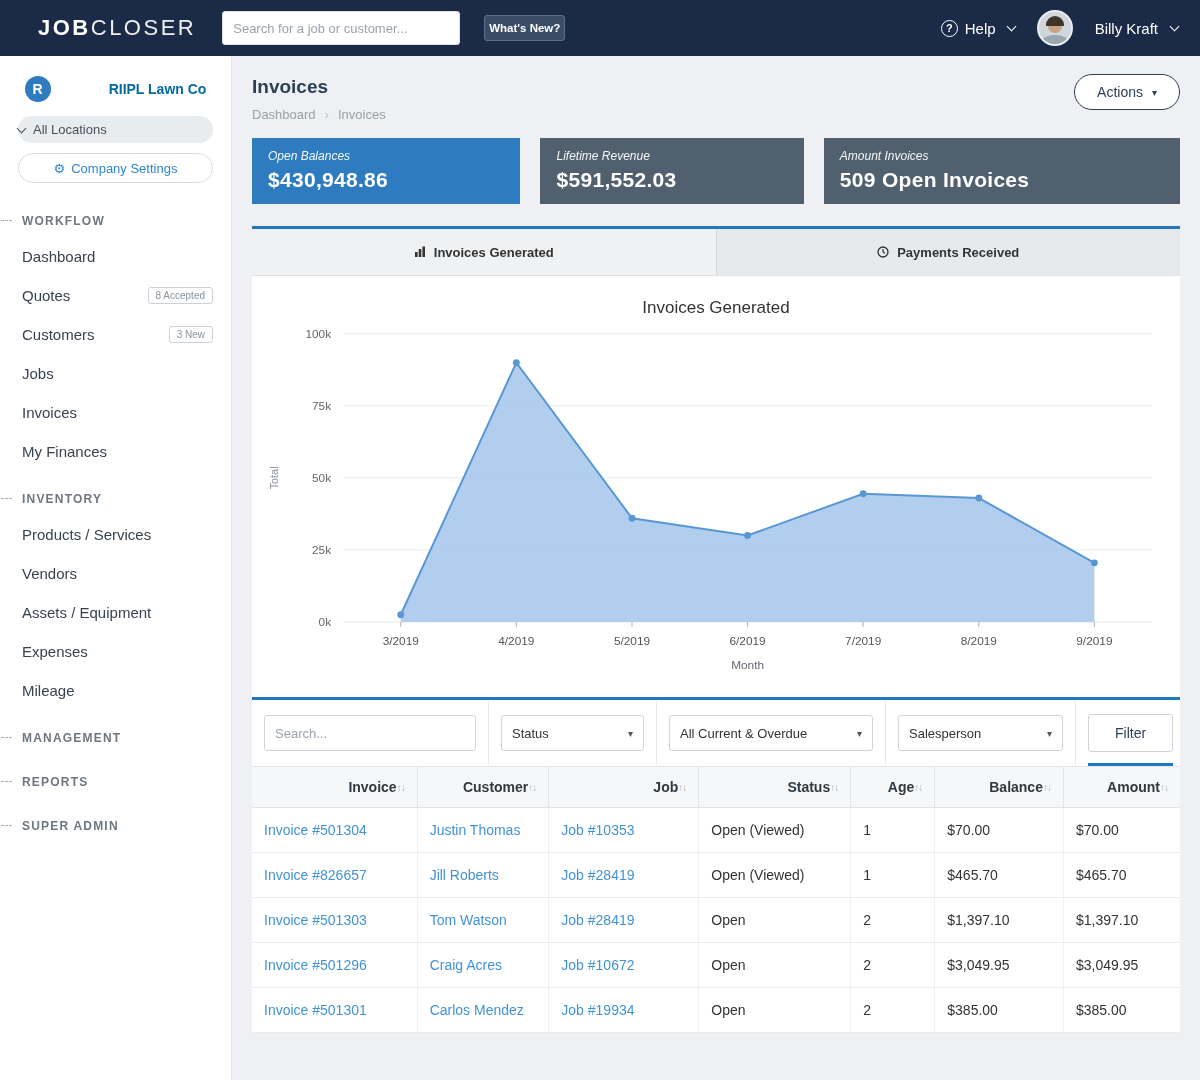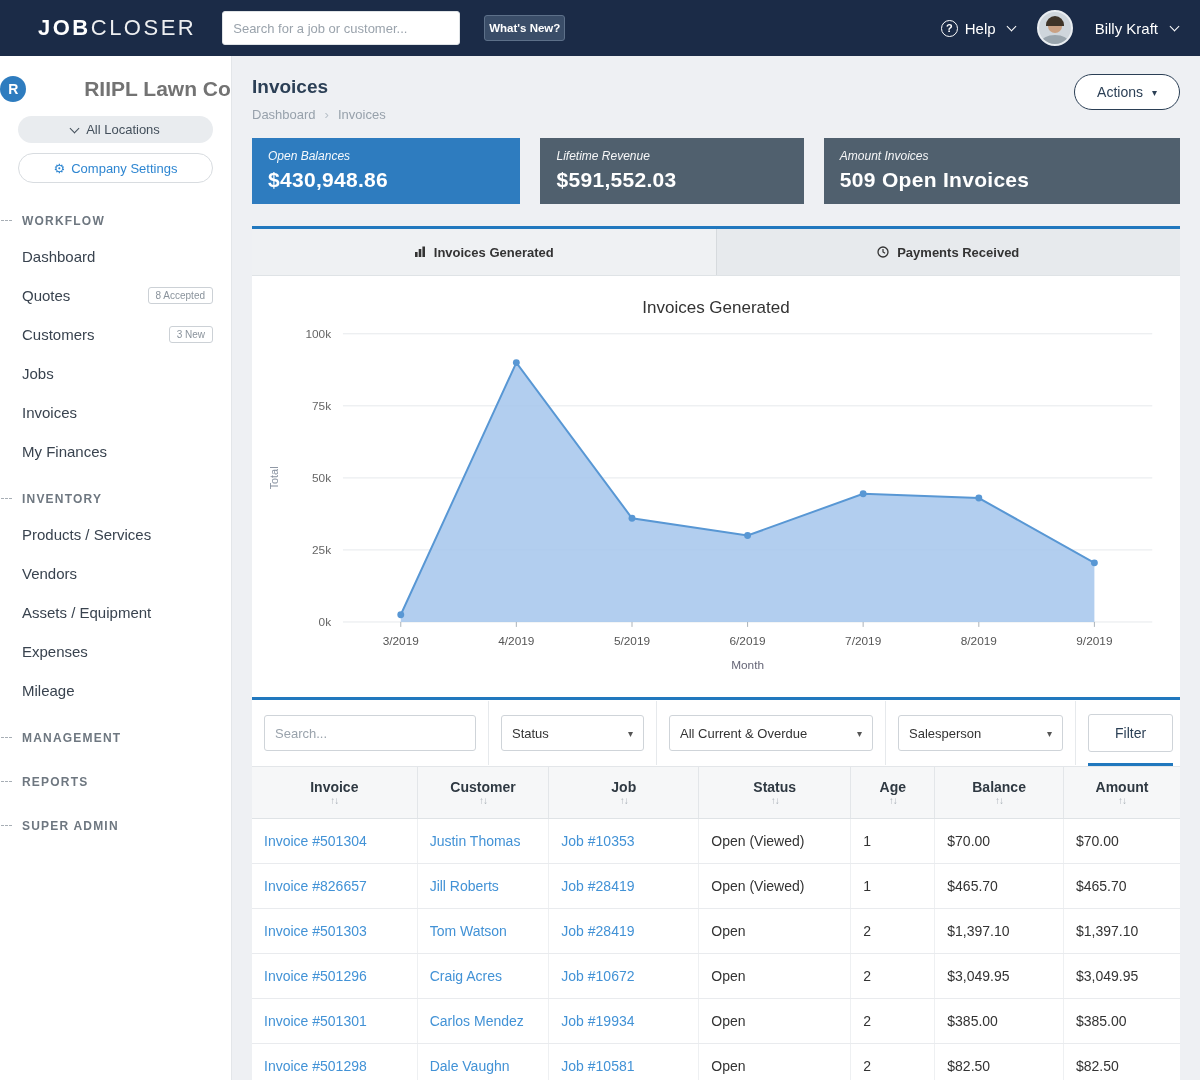--- a/index.html
+++ b/index.html
@@ -24,22 +24,22 @@
   .avatar .body { position:absolute; bottom:-7px; left:50%; transform:translateX(-50%); width:28px; height:16px; border-radius:50% 50% 0 0; background:#9aa5ad; }
   .nav-user { display:flex; align-items:center; gap:8px; font-size:15px; cursor:pointer; }
 
   
   .layout { display:flex; height:1024px; overflow:hidden; }
 
   
   .sidebar { width:232px; background:#fff; border-right:1px solid #e3e6e9; padding-top:20px; flex:none; }
   .company { display:flex; align-items:center; gap:10px; justify-content:center; margin-bottom:14px; cursor:pointer; }
   .company-logo { width:26px; height:26px; border-radius:50%; background:#2e7cbf; color:#fff; font-weight:bold; display:flex; align-items:center; justify-content:center; font-size:14px; }
-  .company-name { color:#737373; font-size:21px; font-weight:bold;margin-left:48px; }
-  .locations { margin:0 18px 10px; background:#e9ecef; border-radius:16px; height:27px; display:flex; align-items:center; justify-content:center; gap:8px; font-size:13px; color:#44505c; cursor:pointer; }
+  .company-name { color:#0369a1; font-size:14px; font-weight:bold;margin-left:48px; }
+  .locations { margin:0 18px 10px; background:#e9ecef; border-radius:16px; height:27px; display:flex; align-items:center; gap:8px; font-size:13px; color:#44505c; cursor:pointer; }
   .locations .chev { color:#44505c; margin:-3px 0 0 0; }
   .settings { margin:0 18px 16px; background:#fff; border:1px solid #d8dce0; border-radius:16px; height:30px; display:flex; align-items:center; justify-content:center; gap:6px; font-size:13px; color:#2e86d1; cursor:pointer; }
   .gear { font-size:13px; }
   .side-section { position:relative; padding:15px 18px 9px 22px; color:#6e7780; font-size:12px; font-weight:bold; letter-spacing:1.2px; cursor:pointer; margin-top:6px; }
   .side-section .tick { position:absolute; left:1px; top:55%; width:11px; border-top:1px dashed #a7aeb5; }
   .side-item { padding:11px 18px 11px 22px; font-size:15px; color:#39434f; display:flex; align-items:center; justify-content:space-between; cursor:pointer; }
   .badge { font-size:10px; color:#8a939c; border:1px solid #ccd1d6; border-radius:3px; padding:2px 7px; background:#fff; white-space:nowrap; }
 
   
   .main { flex:1; padding:18px 20px 0; overflow:hidden; }
@@ -80,21 +80,21 @@
   .w-status { width:143px; }
   .w-overdue { width:204px; }
   .w-sales { width:165px; }
   .selectbox .caret { color:#555; }
   .fgroup-filter::after { content:""; position:absolute; left:12px; right:12px; bottom:0; height:3px; background:#2178be; }
   .filter-btn { height:38px; padding:0 26px; background:#fff; border:1px solid #cfd4d9; border-radius:3px; font-size:14px; color:#2b3f55; cursor:pointer; }
 
   table { width:100%; border-collapse:collapse; table-layout:fixed; background:#fff; }
   thead th { background:#f6f7f8; font-size:14px; font-weight:bold; color:#2f3942; text-align:left; padding:12px; border-right:1px solid #e3e6e9; border-bottom:1px solid #dfe3e6; cursor:pointer; }
   thead th:last-child { border-right:none; }
-  .hwrap { display:flex; justify-content:center; align-items:center;flex-direction:column; }
+  .hwrap { display:flex; justify-content:flex-end; align-items:center; }
   .sort { color:#aab2b9; font-size:10px; letter-spacing:-1px; }
   tbody td { padding:14px 12px; font-size:14px; border-right:1px solid #eef0f2; border-bottom:1px solid #e9ebee; color:#333; overflow:hidden; white-space:nowrap; }
   tbody td:last-child { border-right:none; }
   td a { color:#4292d6; text-decoration:none; cursor:pointer; }
 </style>
 </head>
 <body>
 
 <header class="topnav">
   <div class="logo">
@@ -394,27 +394,18 @@
             </tr>
             <tr>
               <td><a href="#">Invoice #501301</a></td>
               <td><a href="#">Carlos Mendez</a></td>
               <td><a href="#">Job #19934</a></td>
               <td>Open</td>
               <td>2</td>
               <td>$385.00</td>
               <td>$385.00</td>
             </tr>
-            <tr>
-              <td><a href="#">Invoice #501298</a></td>
-              <td><a href="#">Dale Vaughn</a></td>
-              <td><a href="#">Job #10581</a></td>
-              <td>Open</td>
-              <td>2</td>
-              <td>$82.50</td>
-              <td>$82.50</td>
-            </tr>
           </tbody>
       </table>
     </div>
 
   </main>
 </div>
 
 </body></html>

